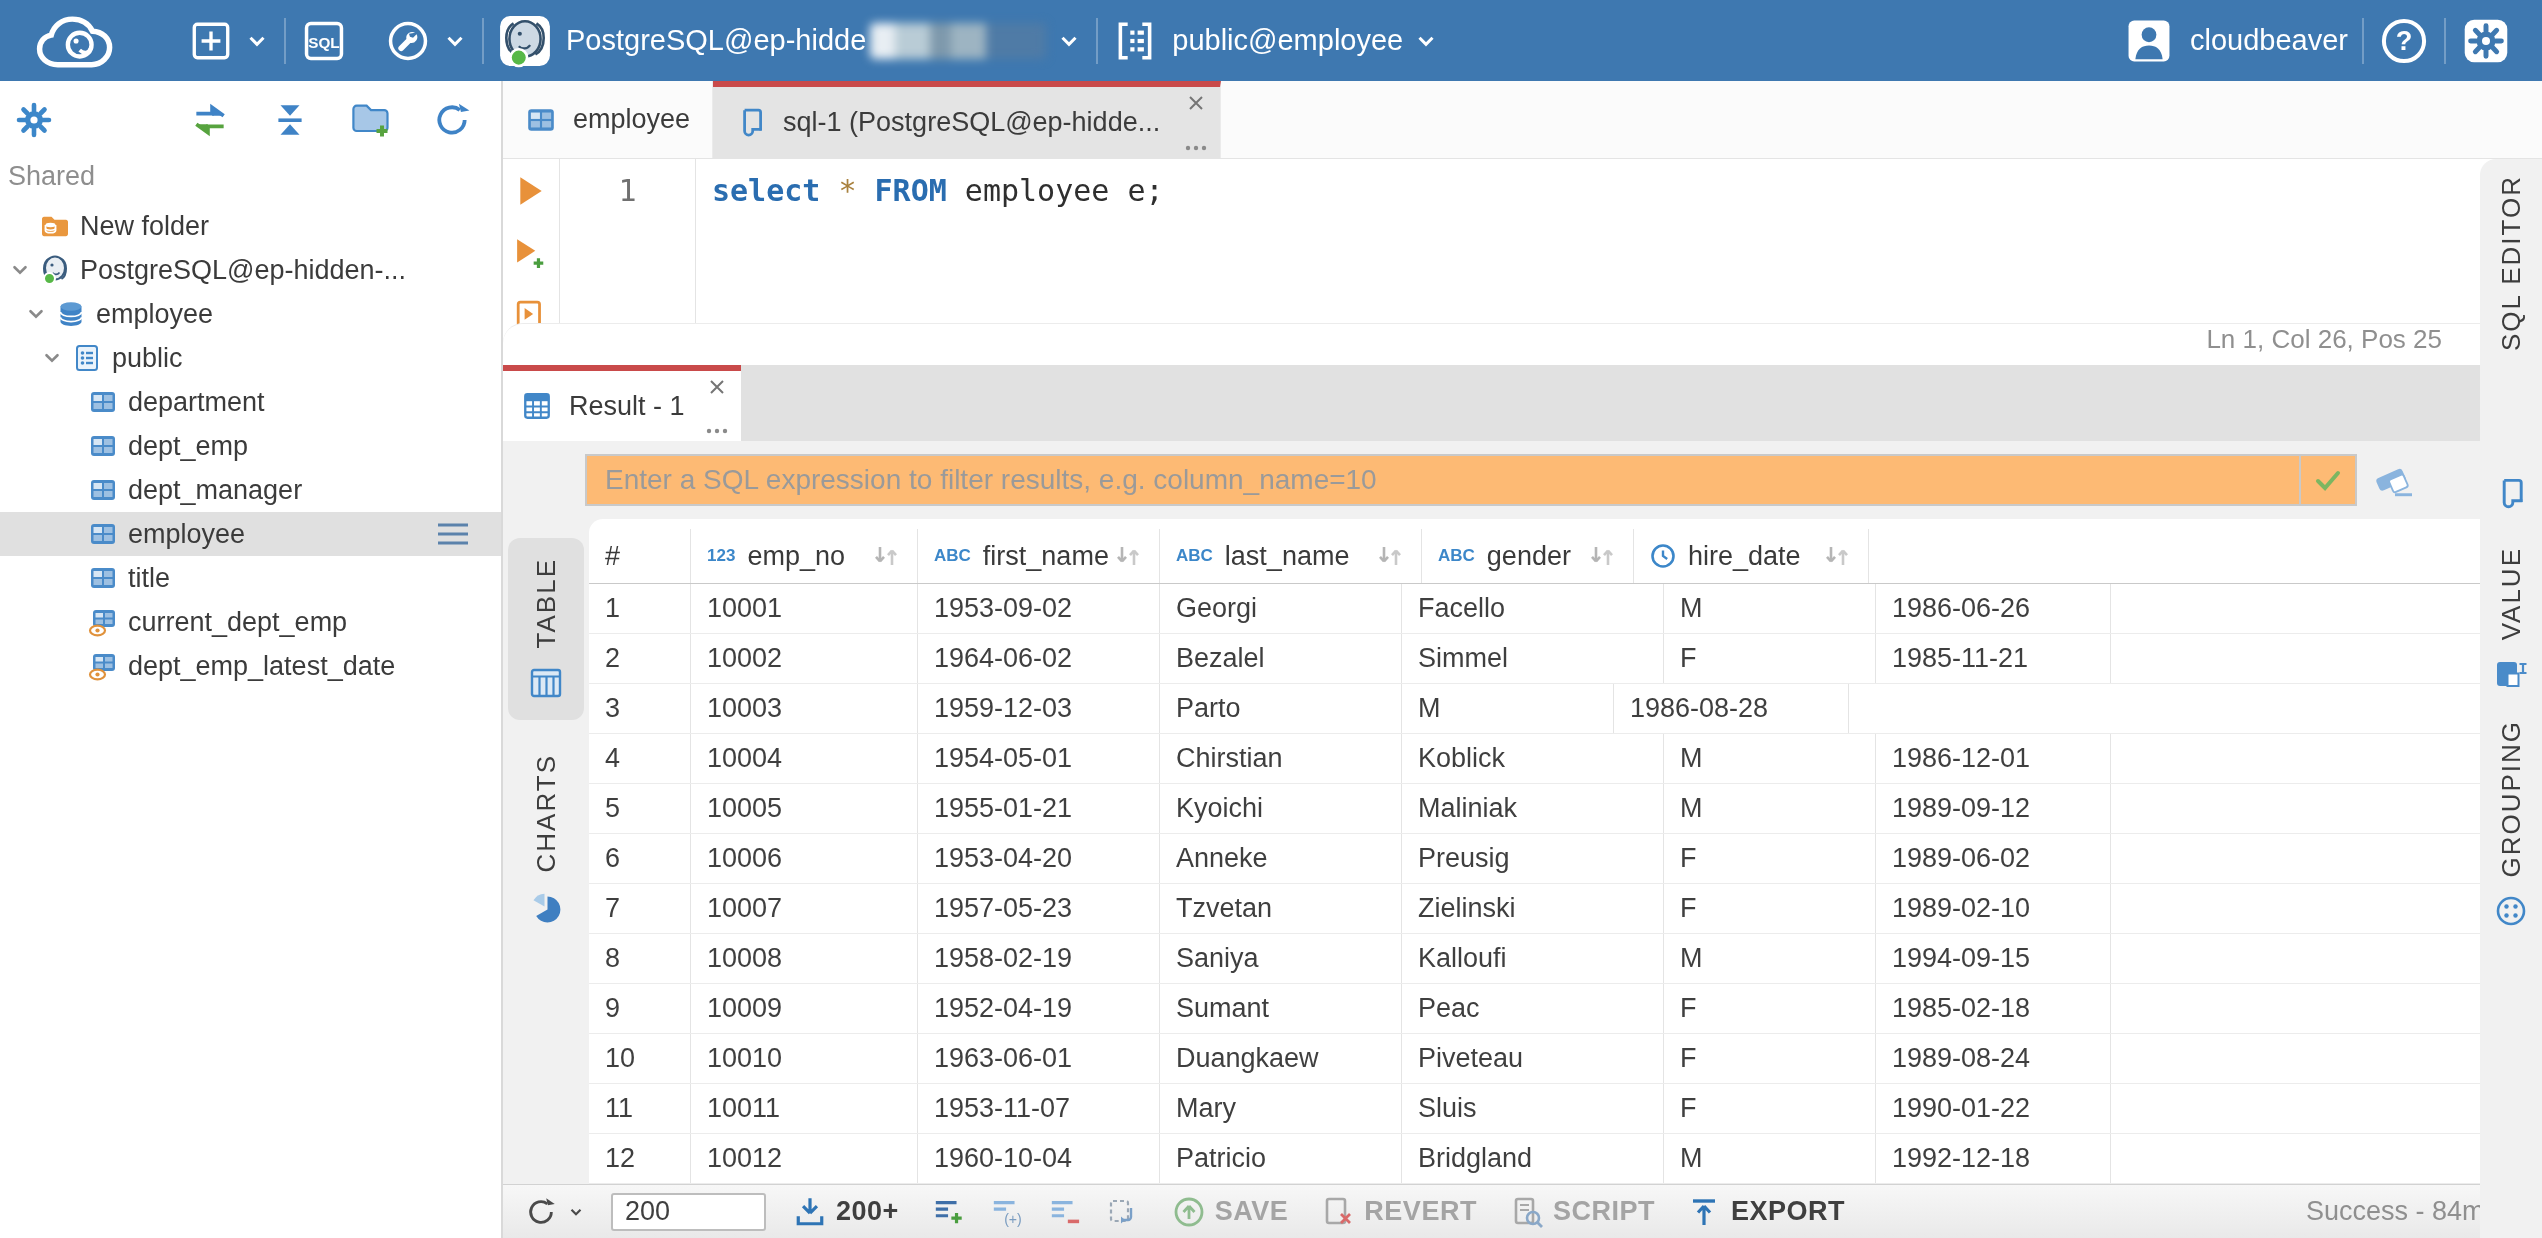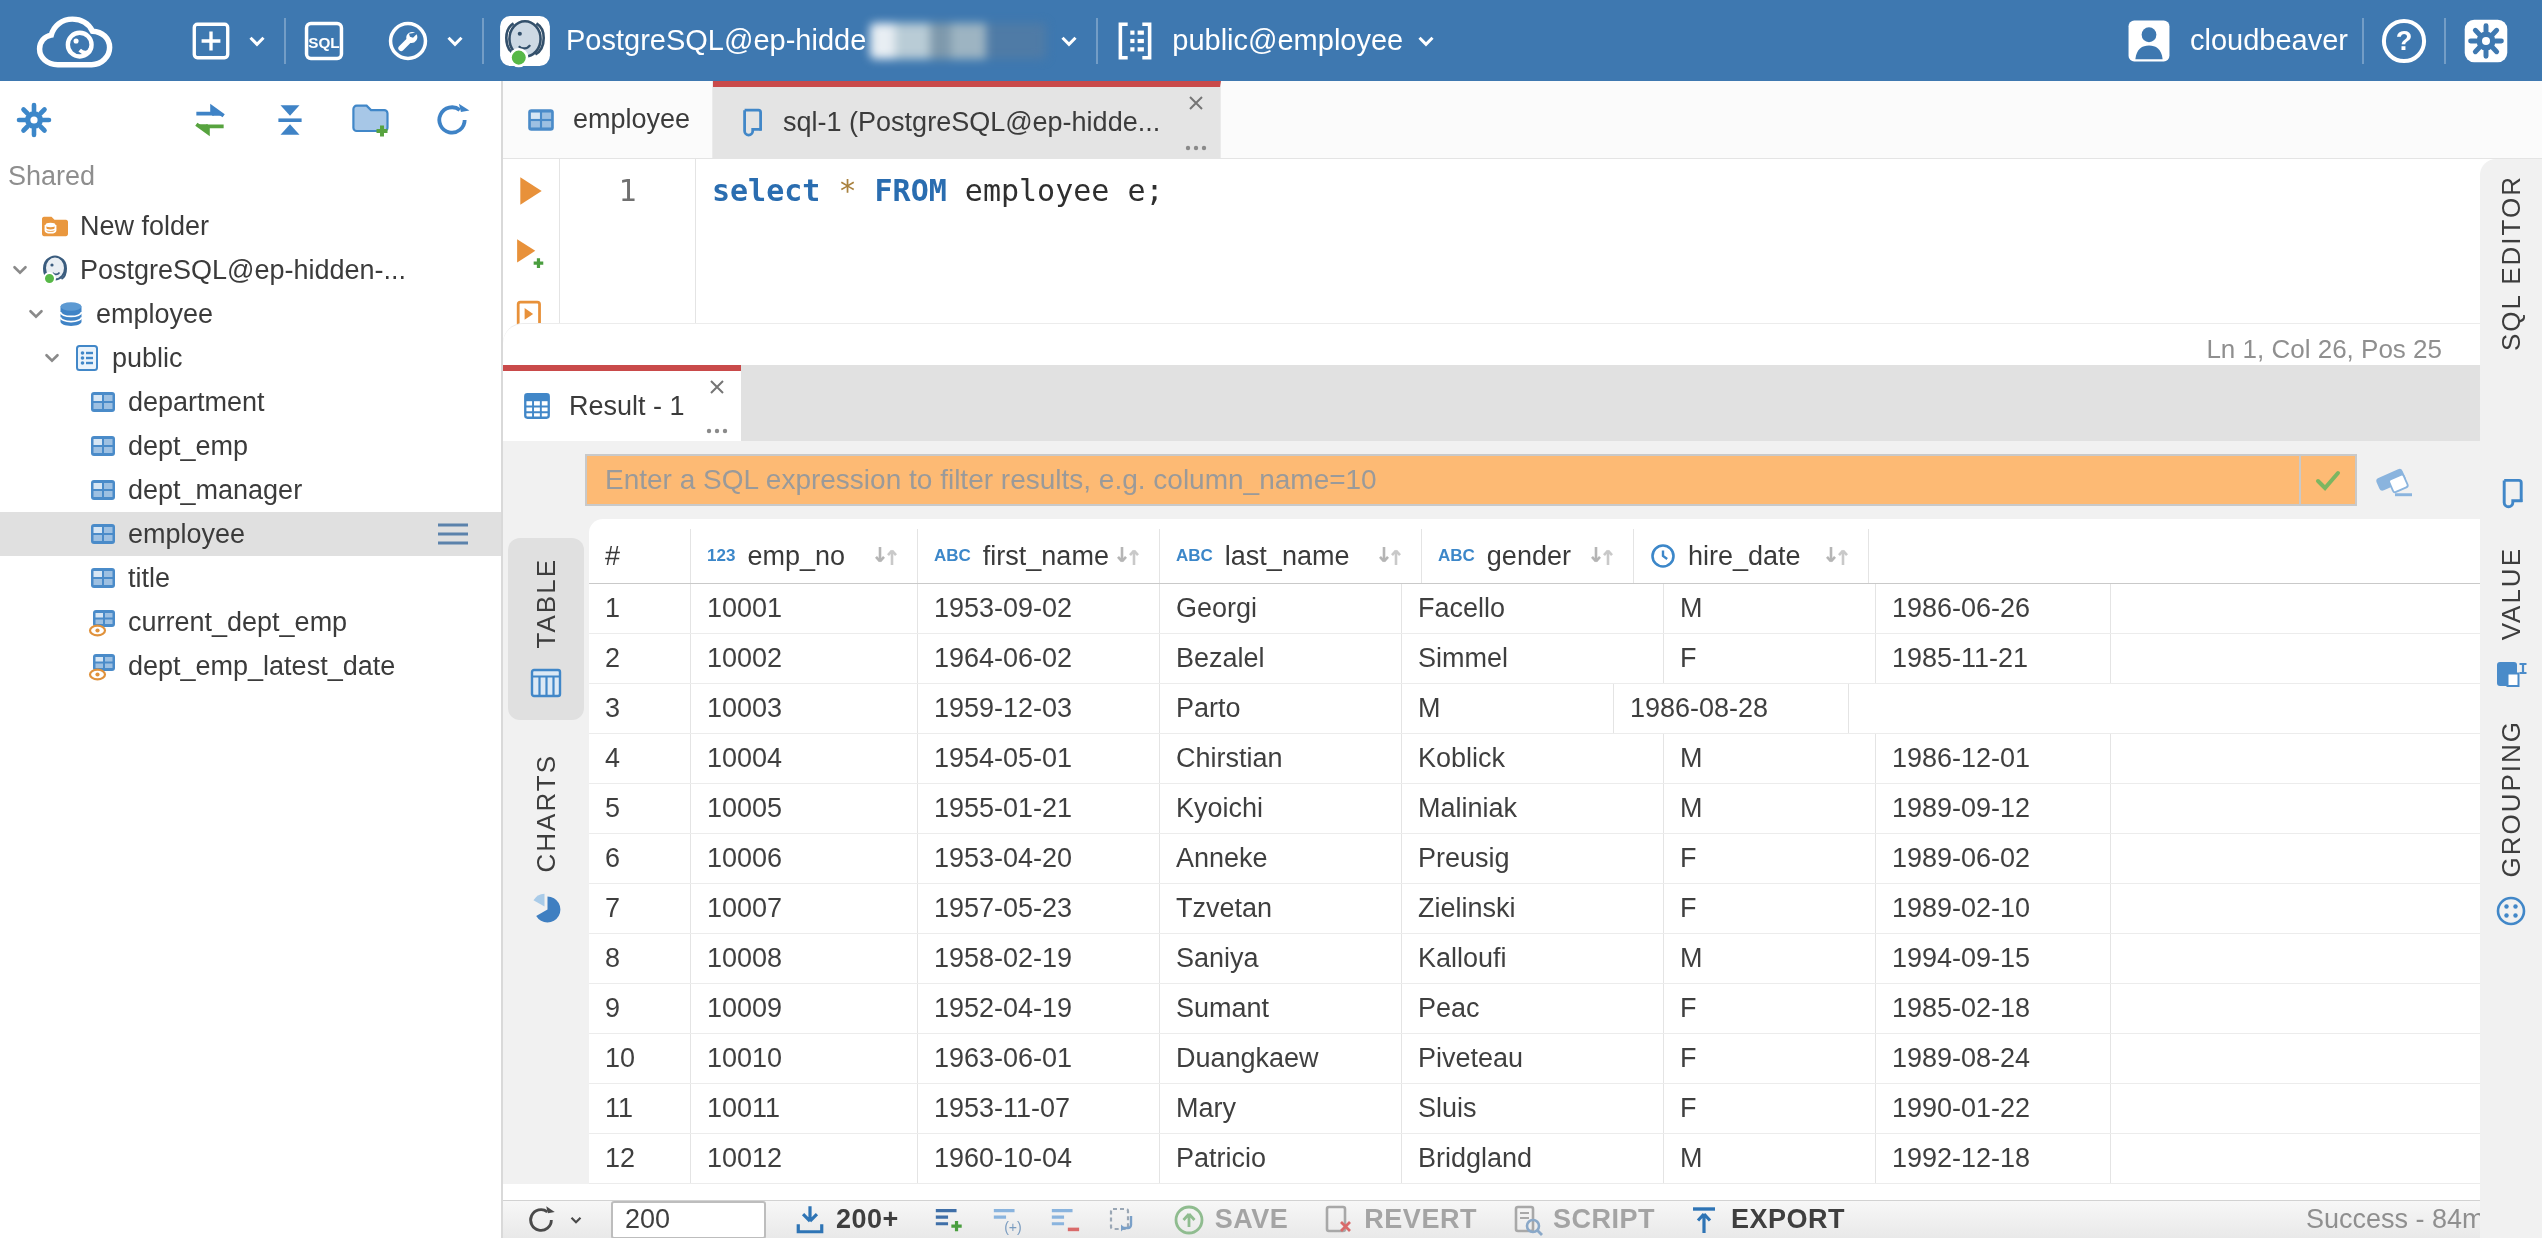--- a/index.html
+++ b/index.html
@@ -48,21 +48,21 @@
   .gutter{width:57px;border-right:1px solid #e4e4e4;display:flex;flex-direction:column;
     align-items:center;padding-top:16px;gap:30px;box-sizing:border-box;}
   .gbtn{width:32px;height:32px;display:flex;cursor:pointer;}
   .linecol{width:136px;border-right:1px solid #e4e4e4;font-family:"DejaVu Sans Mono",monospace;
     font-size:30px;color:#707070;text-align:center;padding-top:14px;box-sizing:border-box;}
   .code{padding:14px 0 0 16px;font-family:"DejaVu Sans Mono",monospace;font-size:30px;color:#2f2f2f;white-space:pre;}
   .kw{color:#2a6db0;font-weight:bold;}
   .op{color:#a9823f;}
 
   .edstatus{position:absolute;top:242px;left:0;right:0;height:42px;background:#fff;
-    border-top:1px solid #ececec;display:flex;align-items:flex-end;justify-content:flex-end;
+    border-top:1px solid #ececec;display:flex;align-items:flex-start;justify-content:flex-end;
     padding-right:100px;color:#8f8f8f;font-size:26px;box-sizing:border-box;border-radius:20px;}
 
   .restabs{position:absolute;top:284px;left:0;right:0;height:76px;background:#e1e1e1;display:flex;}
   .restab{background:#fff;border-top:6px solid #c94a4a;display:flex;align-items:center;gap:16px;
     padding:0 56px 0 18px;font-size:27px;color:#3b3b3b;position:relative;cursor:pointer;box-sizing:border-box;}
 
   .filterbar{position:absolute;top:360px;left:0;right:0;height:78px;background:#f1f1f1;
     display:flex;align-items:center;}
   .filterbox{margin-left:82px;width:1772px;height:52px;border:2px solid #c9c9c9;background:#fdba74;
     display:flex;box-sizing:border-box;}
@@ -92,21 +92,21 @@
   .c0{width:102px;}.c1{width:227px;}.c2{width:242px;}.c3{width:242px;}
   .c4{width:262px;}.c5{width:212px;}.c6{width:235px;}
   .tbadge{color:#3c87c9;font-weight:bold;font-size:17px;margin-right:12px;letter-spacing:0;}
   .clockicon{width:26px;height:26px;margin-right:12px;display:flex;}
   .sorticon{margin-left:auto;display:flex;}
 
   .rightrail{position:absolute;top:78px;right:0;bottom:0;width:62px;background:#f1f1f1;
     border-top-left-radius:16px;display:flex;flex-direction:column;align-items:center;}
   .rtab{display:flex;flex-direction:column;align-items:center;gap:16px;cursor:pointer;}
 
-  .btoolbar{position:absolute;left:0;right:0;bottom:0;height:38px;
+  .btoolbar{position:absolute;left:0;right:0;bottom:0;height:54px;
     background:linear-gradient(#f7f7f7,#e9e9e9);border-top:1px solid #d2d2d2;
     display:flex;align-items:center;font-size:27px;color:#3f3f3f;box-sizing:border-box;justify-content:flex-end;}
   .bt-item{display:flex;align-items:center;gap:10px;cursor:pointer;white-space:nowrap;}
   .bt-icon{width:32px;height:32px;display:flex;}
   .dim{color:#a4a4a4;}
   .limitinput{width:155px;height:38px;border:2px solid #bdbdbd;border-radius:3px;font-size:27px;
     padding:0 12px;color:#3f3f3f;font-family:"Liberation Sans",sans-serif;outline:none;box-sizing:border-box;background:#fff;}
   .success{margin-left:auto;margin-right:44px;color:#8f8f8f;font-size:27px;}
   .blab{font-weight:bold;letter-spacing:.5px;}
 </style>

